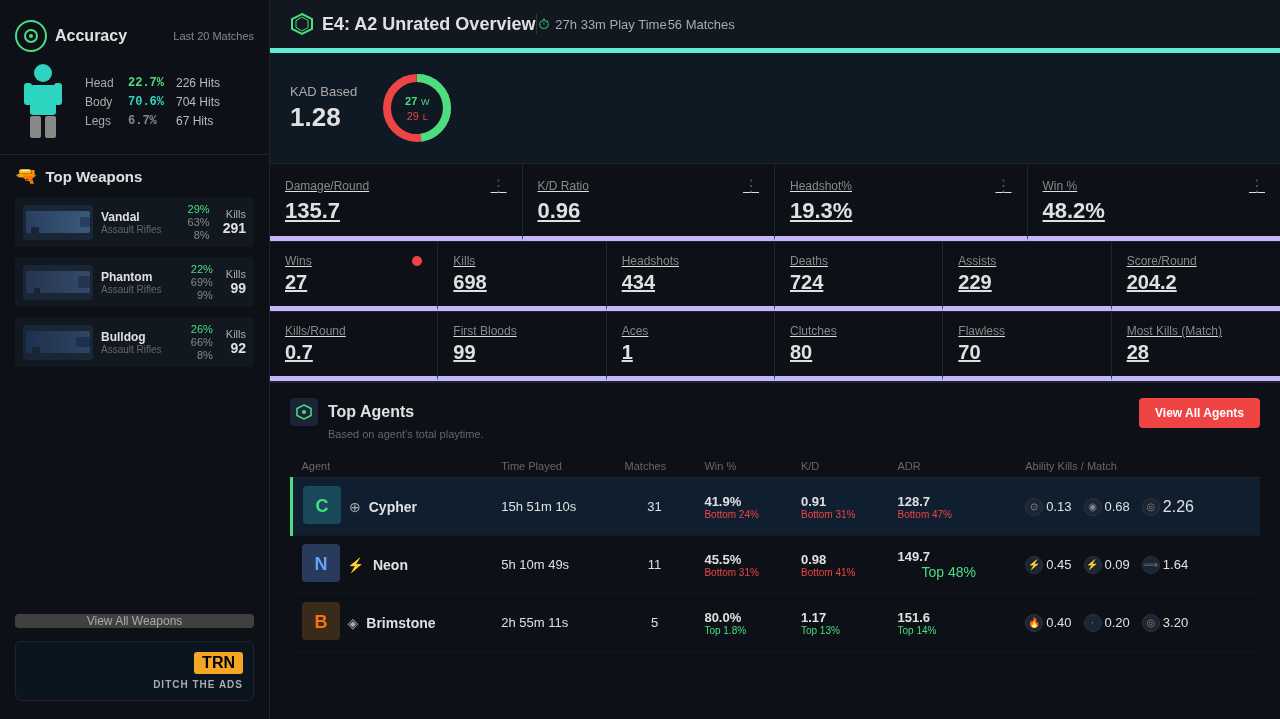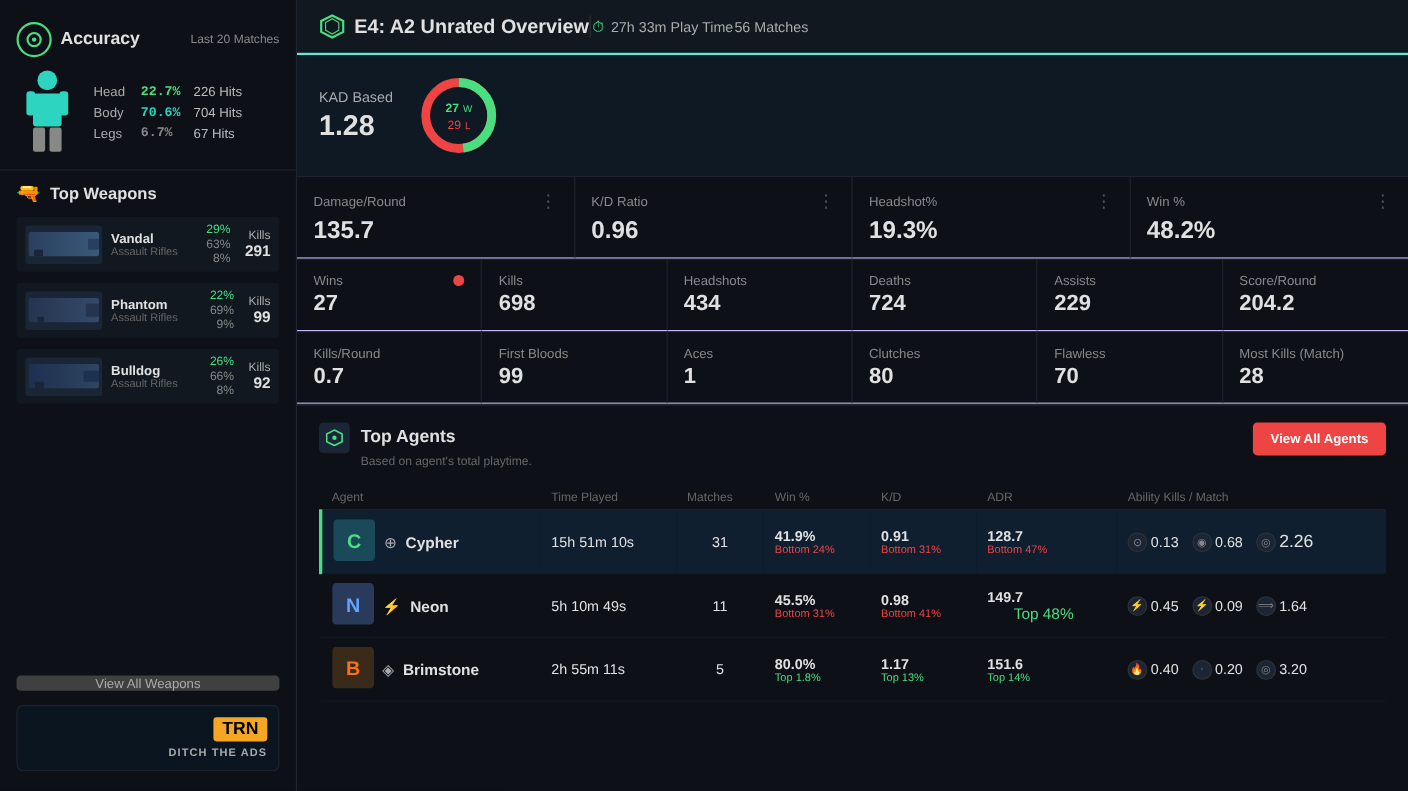--- a/index.html
+++ b/index.html
@@ -186,21 +186,21 @@
       overflow: hidden;
     }
 
     
     .main-header {
       background: #111820;
       padding: 12px 20px;
       display: flex;
       align-items: center;
       gap: 1px;
-      border-bottom: 2px solid #5eead4;
+      border-bottom: 5px solid #5eead4;
     }
     .header-title { color: #e0e0e0; font-size: 18px; font-weight: 700; }
     .header-divider { width: 1px; height: 20px; background: #333; }
     .header-stat {
       display: flex; align-items: center; gap: 6px;
       color: #aaa; font-size: 13px;
     }
     .clock-icon { color: #4ade80; font-size: 14px; }
 
     
@@ -228,22 +228,23 @@
       top: 50%; left: 50%;
       transform: translate(-50%, -50%);
       text-align: center;
     }
     .donut-w { color: #4ade80; font-size: 11px; font-weight: 700; }
     .donut-l { color: #ef4444; font-size: 11px; font-weight: 400; }
     .donut-label { color: #aaa; font-size: 9px; }
     .stat-cell {
       padding: 12px 15px;
       border-right: 1px solid #1e2530;
-      border-bottom: 1px solid #c4b5fd;
+      border-bottom: 5px solid #c4b5fd;
       position: relative;
+      text-decoration: underline;
     }
     .stat-cell:last-child { border-right: none; }
     .stat-cell-label {
       color: #888;
       font-size: 12px;
       margin-bottom: 3px;
       display: flex;
       align-items: center;
       justify-content: space-between;
     }

